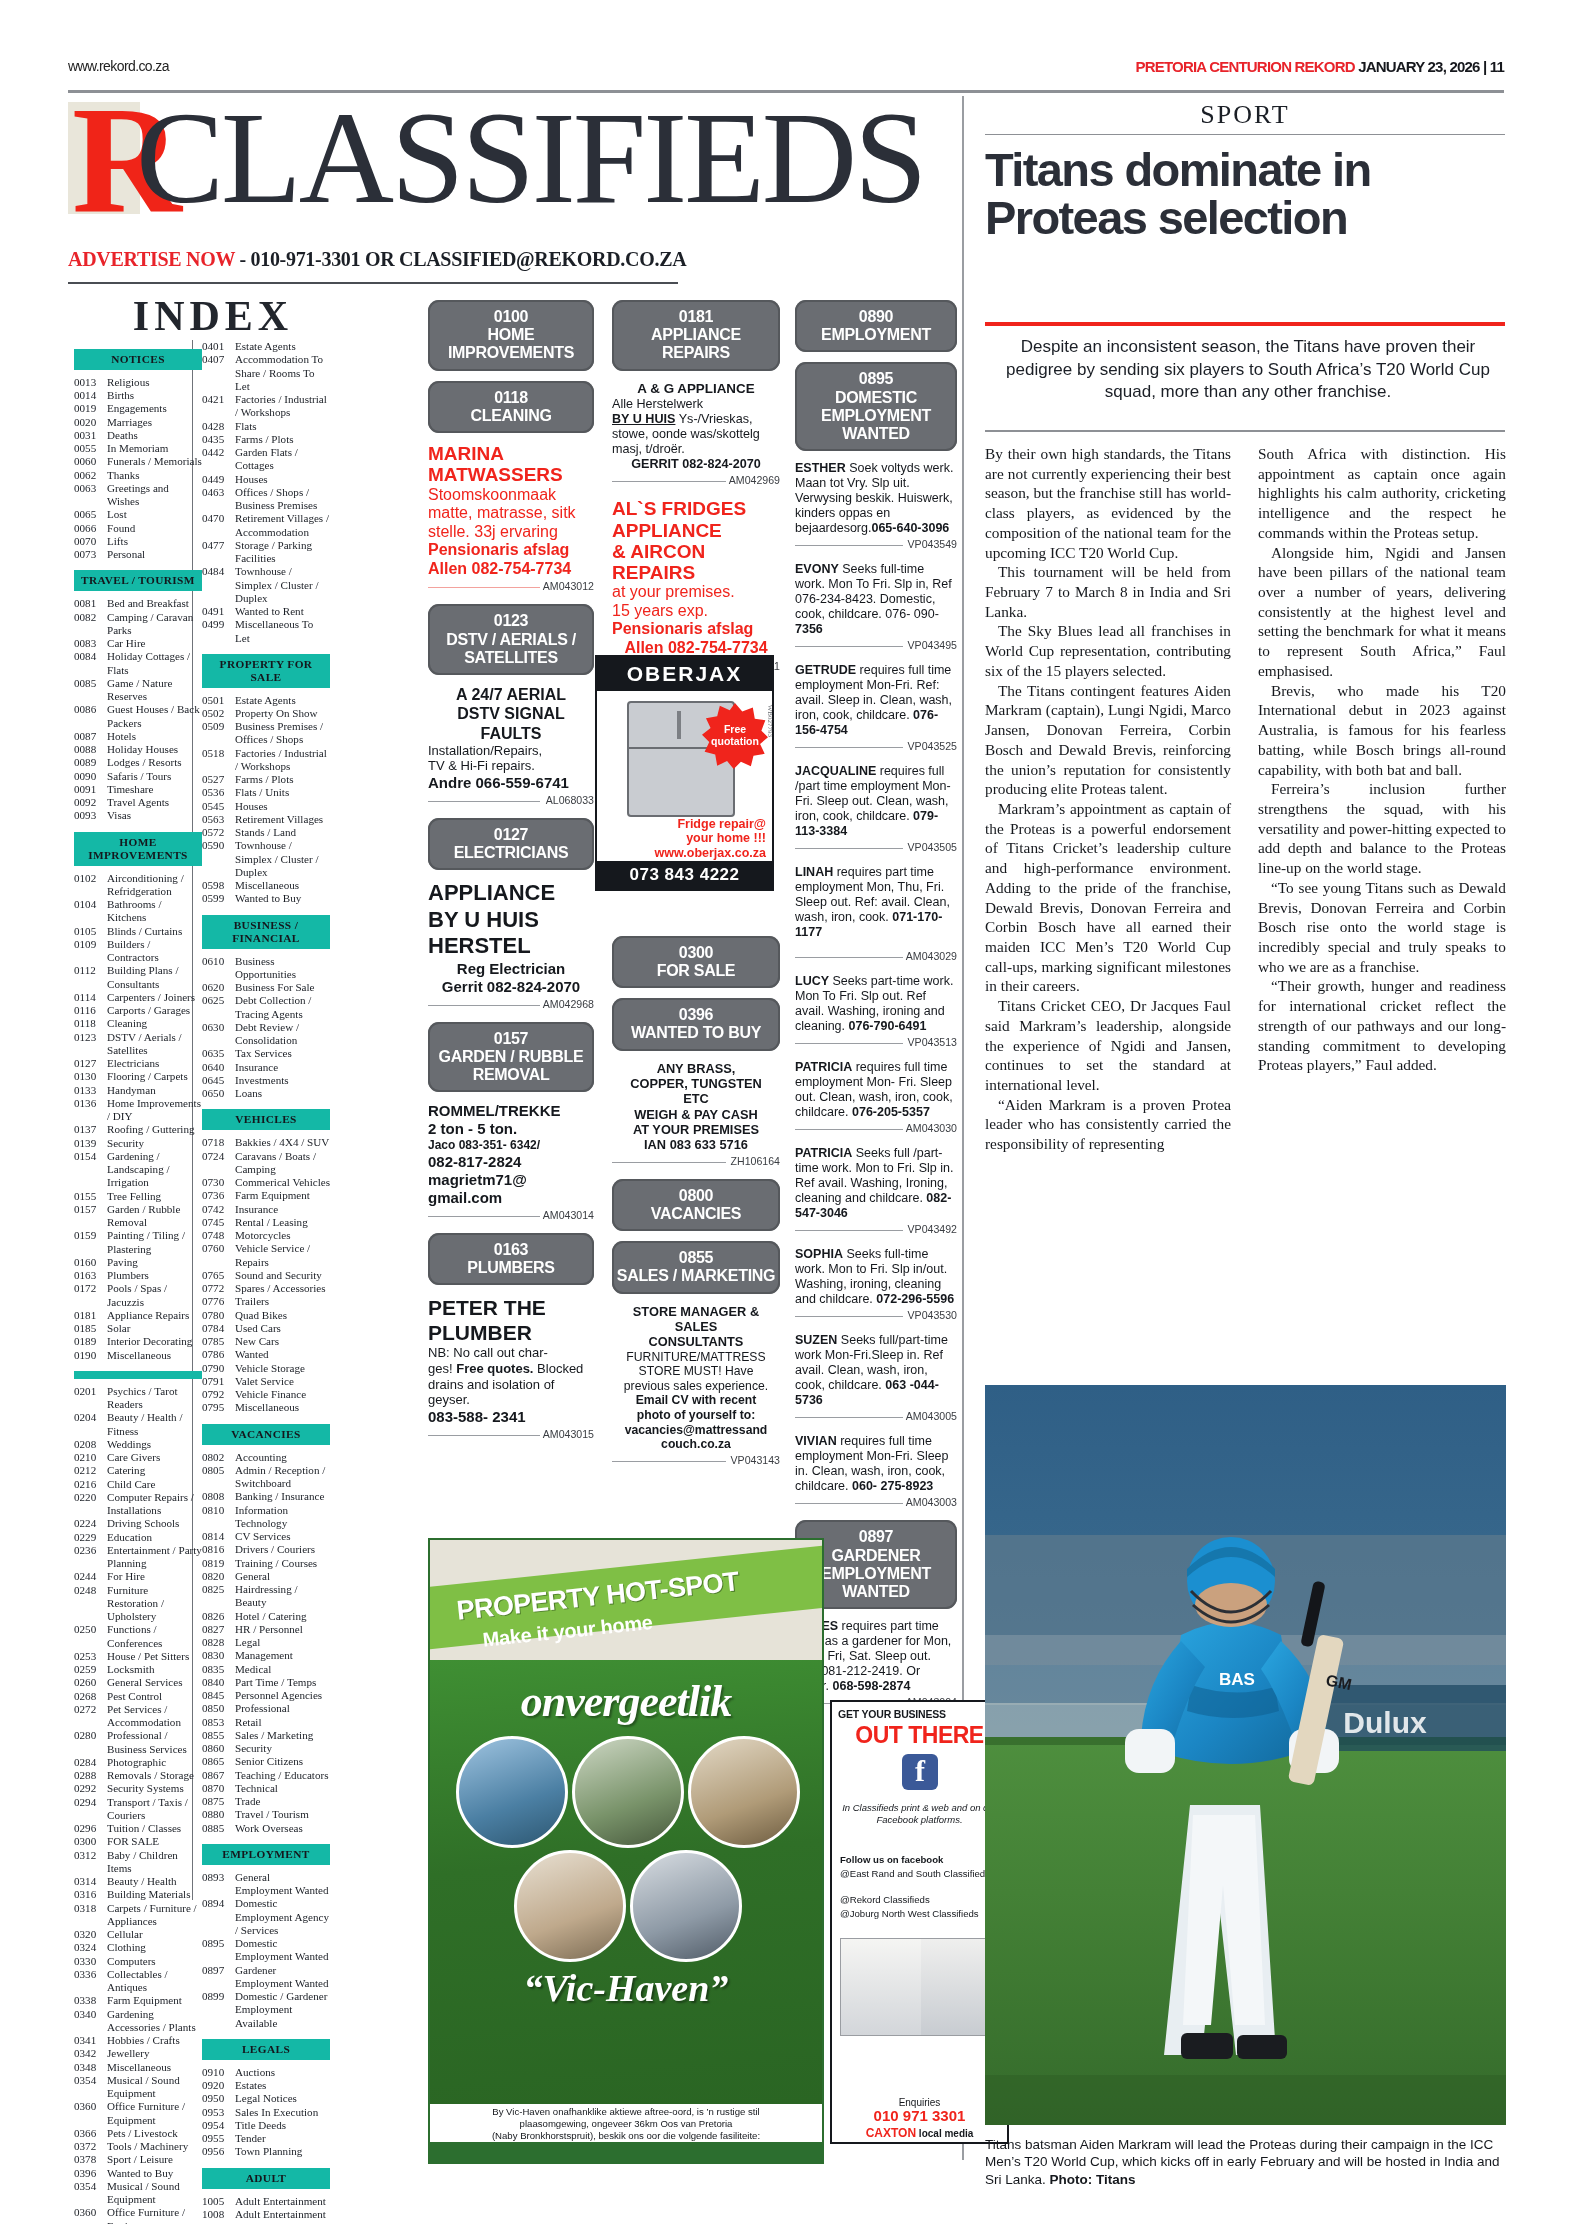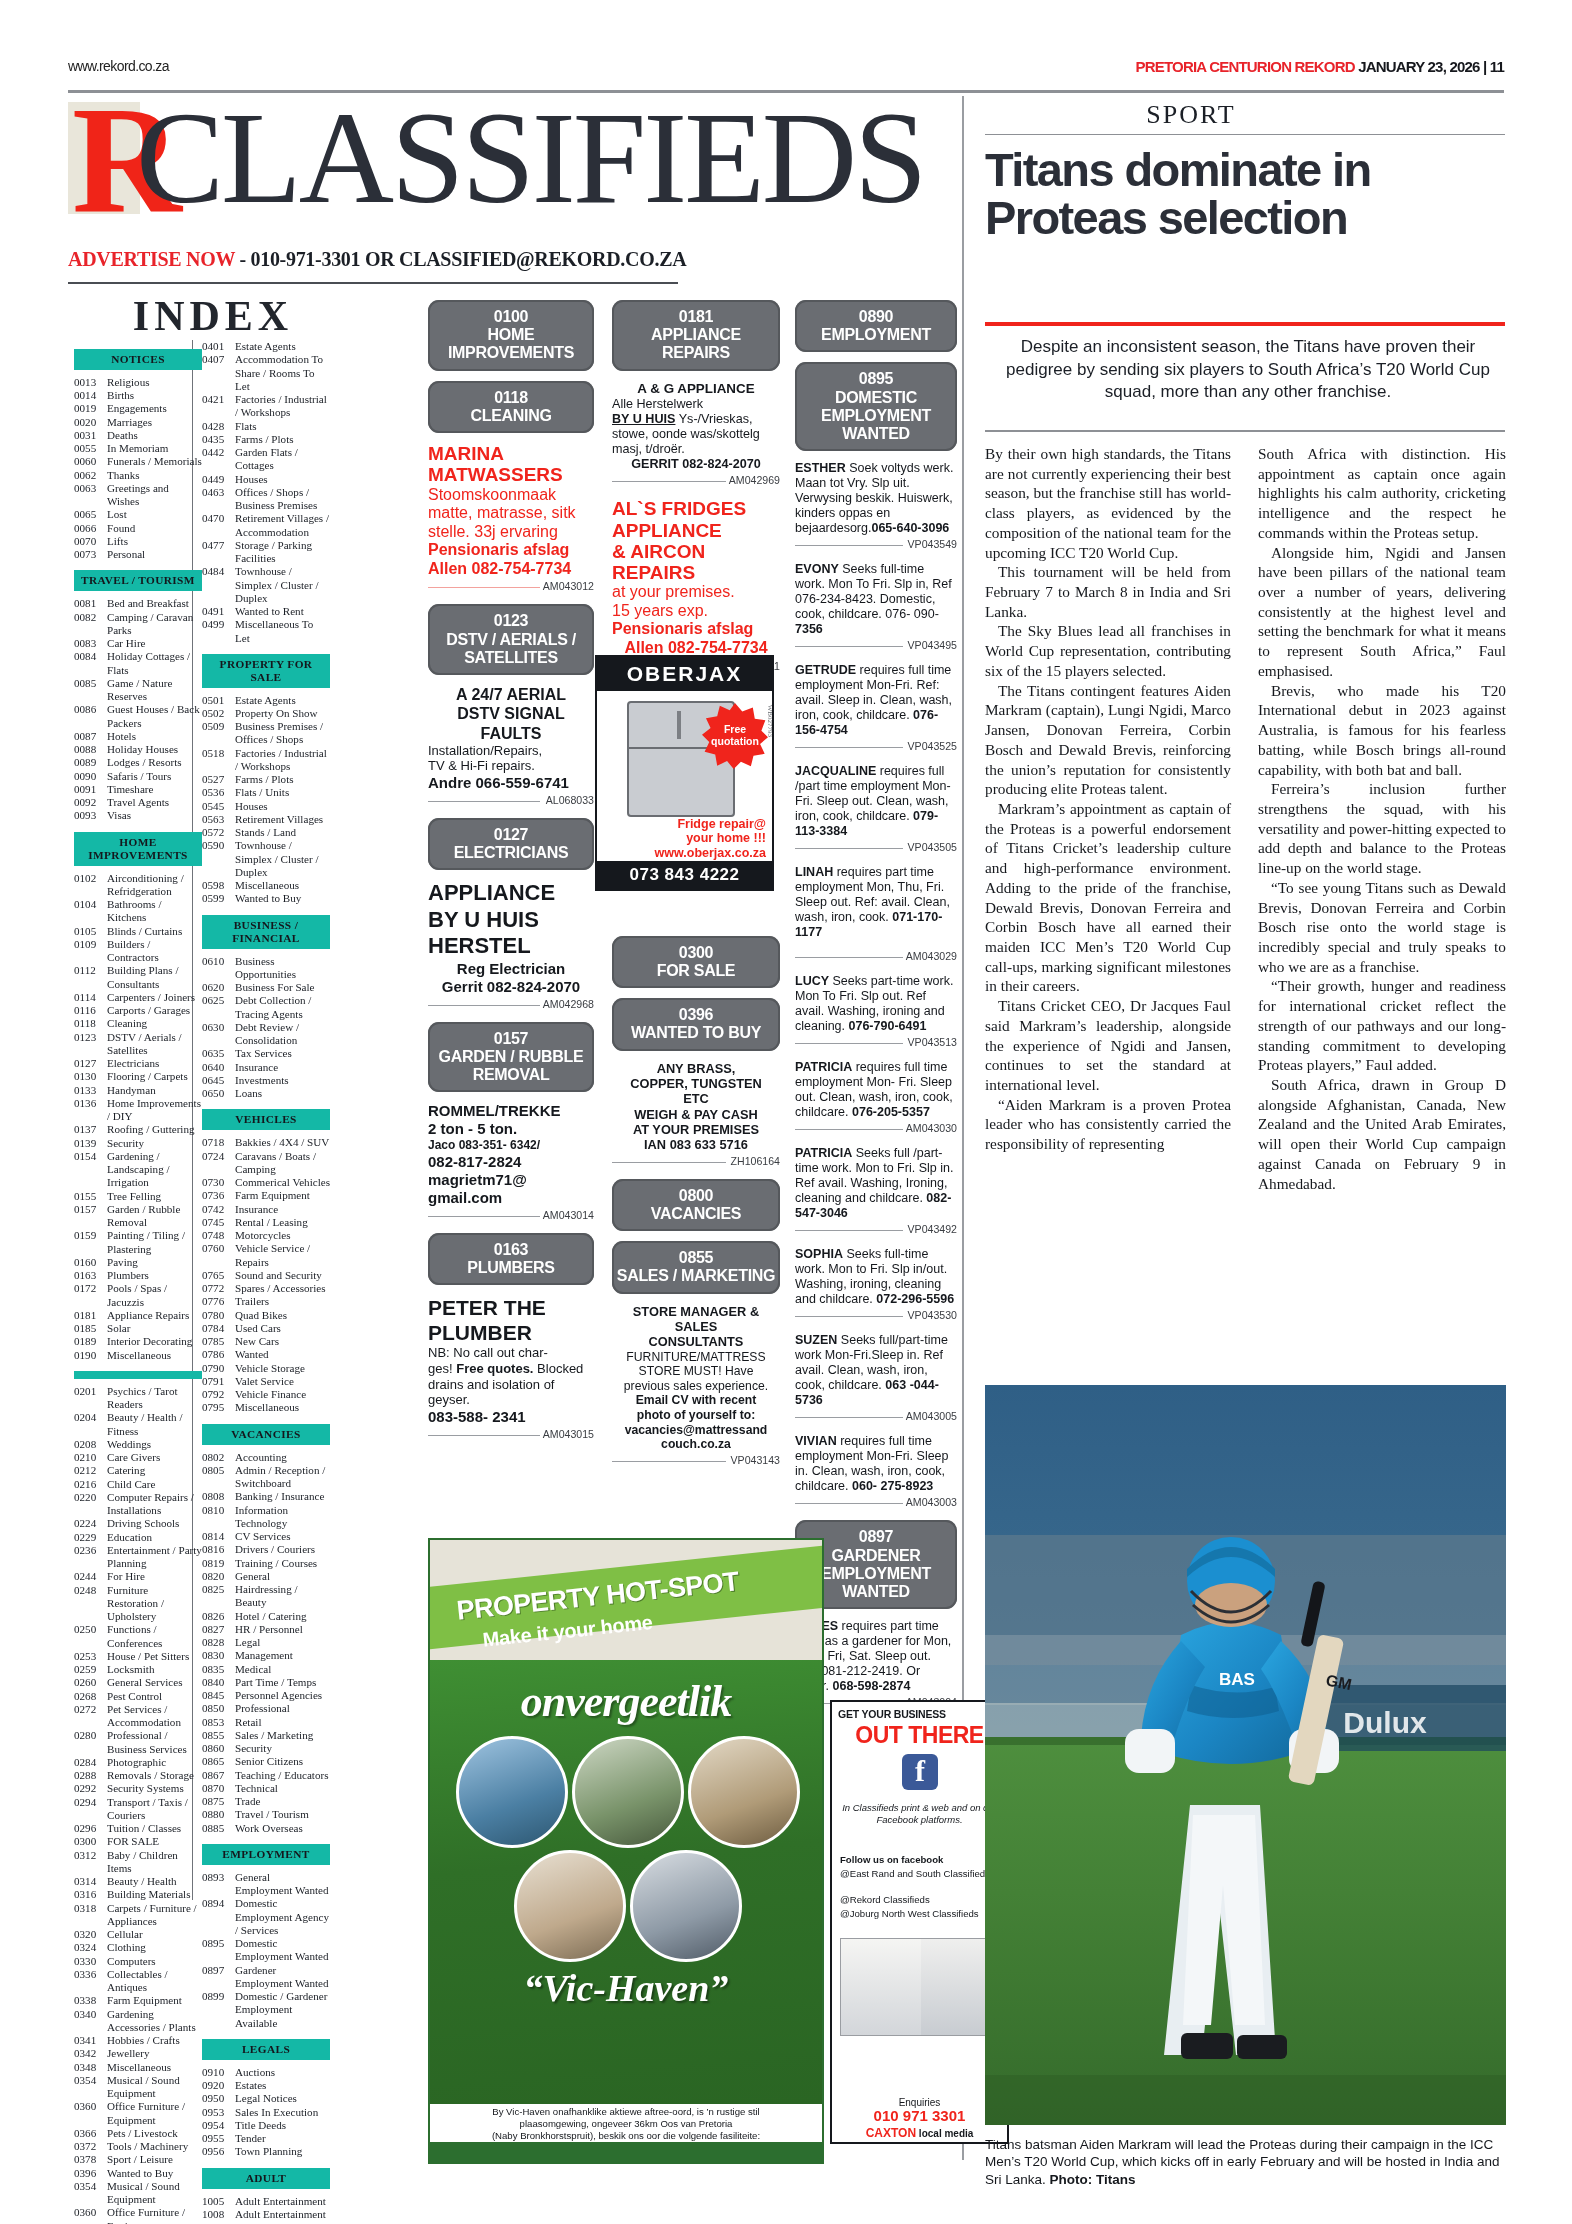--- a/index.html
+++ b/index.html
@@ -22,21 +22,21 @@
 
   .advline{position:absolute;left:68px;top:248px;width:610px;text-align:center;white-space:nowrap;
            font-family:"Liberation Serif",serif;font-weight:bold;font-size:20px;letter-spacing:-0.3px;}
   .advline .red{color:#e8232a;}
   .rule-adv{position:absolute;left:68px;top:282px;width:610px;height:2px;background:#4a4d53;}
 
   
   .vdiv{position:absolute;left:962px;top:96px;width:2px;height:2064px;background:#9a9da2;}
 
   
-  .sport-kicker{position:absolute;left:931px;top:100px;width:520px;text-align:center;
+  .sport-kicker{position:absolute;left:985px;top:100px;width:520px;text-align:center;
     font-family:"Liberation Serif",serif;font-size:26px;letter-spacing:2px;color:#1b1f26;}
   .rule-sport{position:absolute;left:985px;top:134px;width:520px;height:1px;background:#8d9095;}
   .sport-head{position:absolute;left:985px;top:146px;width:530px;
     font-family:"Liberation Sans",sans-serif;font-weight:bold;font-size:47px;line-height:1.03;
     letter-spacing:-1.6px;color:#2b2f38;}
   .rule-sport2{position:absolute;left:985px;top:322px;width:520px;height:4px;background:#f0241c;}
   .sport-standfirst{position:absolute;left:990px;top:336px;width:516px;text-align:center;
     font-family:"Liberation Sans",sans-serif;font-size:17px;line-height:1.33;color:#1b1f26;}
   .rule-sport3{position:absolute;left:985px;top:430px;width:520px;height:2px;background:#8d9095;}
 
@@ -1180,21 +1180,20 @@
       <p>Titans Cricket CEO, Dr Jacques Faul said Markram’s leadership, alongside the experience of Ngidi and Jansen, continues to set the standard at international level.</p>
       <p>“Aiden Markram is a proven Protea leader who has consistently carried the responsibility of representing</p>
     </div>
   <div class="art-col" id="artc2" style="left:1258px;top:444px;width:248px;">
       <p class="first">South Africa with distinction. His appointment as captain once again highlights his calm authority, cricketing intelligence and the respect he commands within the Proteas setup.</p>
       <p>Alongside him, Ngidi and Jansen have been pillars of the national team over a number of years, delivering consistently at the highest level and setting the benchmark for what it means to represent South Africa,” Faul emphasised.</p>
       <p>Brevis, who made his T20 International debut in 2023 against Australia, is famous for his fearless batting, while Bosch brings all-round capability, with both bat and ball.</p>
       <p>Ferreira’s inclusion further strengthens the squad, with his versatility and power-hitting expected to add depth and balance to the Proteas line-up on the world stage.</p>
       <p>“To see young Titans such as Dewald Brevis, Donovan Ferreira and Corbin Bosch rise onto the world stage is incredibly special and truly speaks to who we are as a franchise.</p>
       <p>“Their growth, hunger and readiness for international cricket reflect the strength of our pathways and our long-standing commitment to developing Proteas players,” Faul added.</p>
-      <p>South Africa, drawn in Group D alongside Afghanistan, Canada, New Zealand and the United Arab Emirates, will open their World Cup campaign against Canada on February 9 in Ahmedabad.</p>
     </div>
 
   <div class="photo">
     <svg viewBox="0 0 521 740" width="521" height="740" preserveAspectRatio="none">
       <defs>
         <linearGradient id="sky" x1="0" y1="0" x2="0" y2="1">
           <stop offset="0%" stop-color="#2f5f86"></stop>
             <stop offset="55%" stop-color="#3b6b8e"></stop>
             <stop offset="100%" stop-color="#57788c"></stop>
         </linearGradient>

